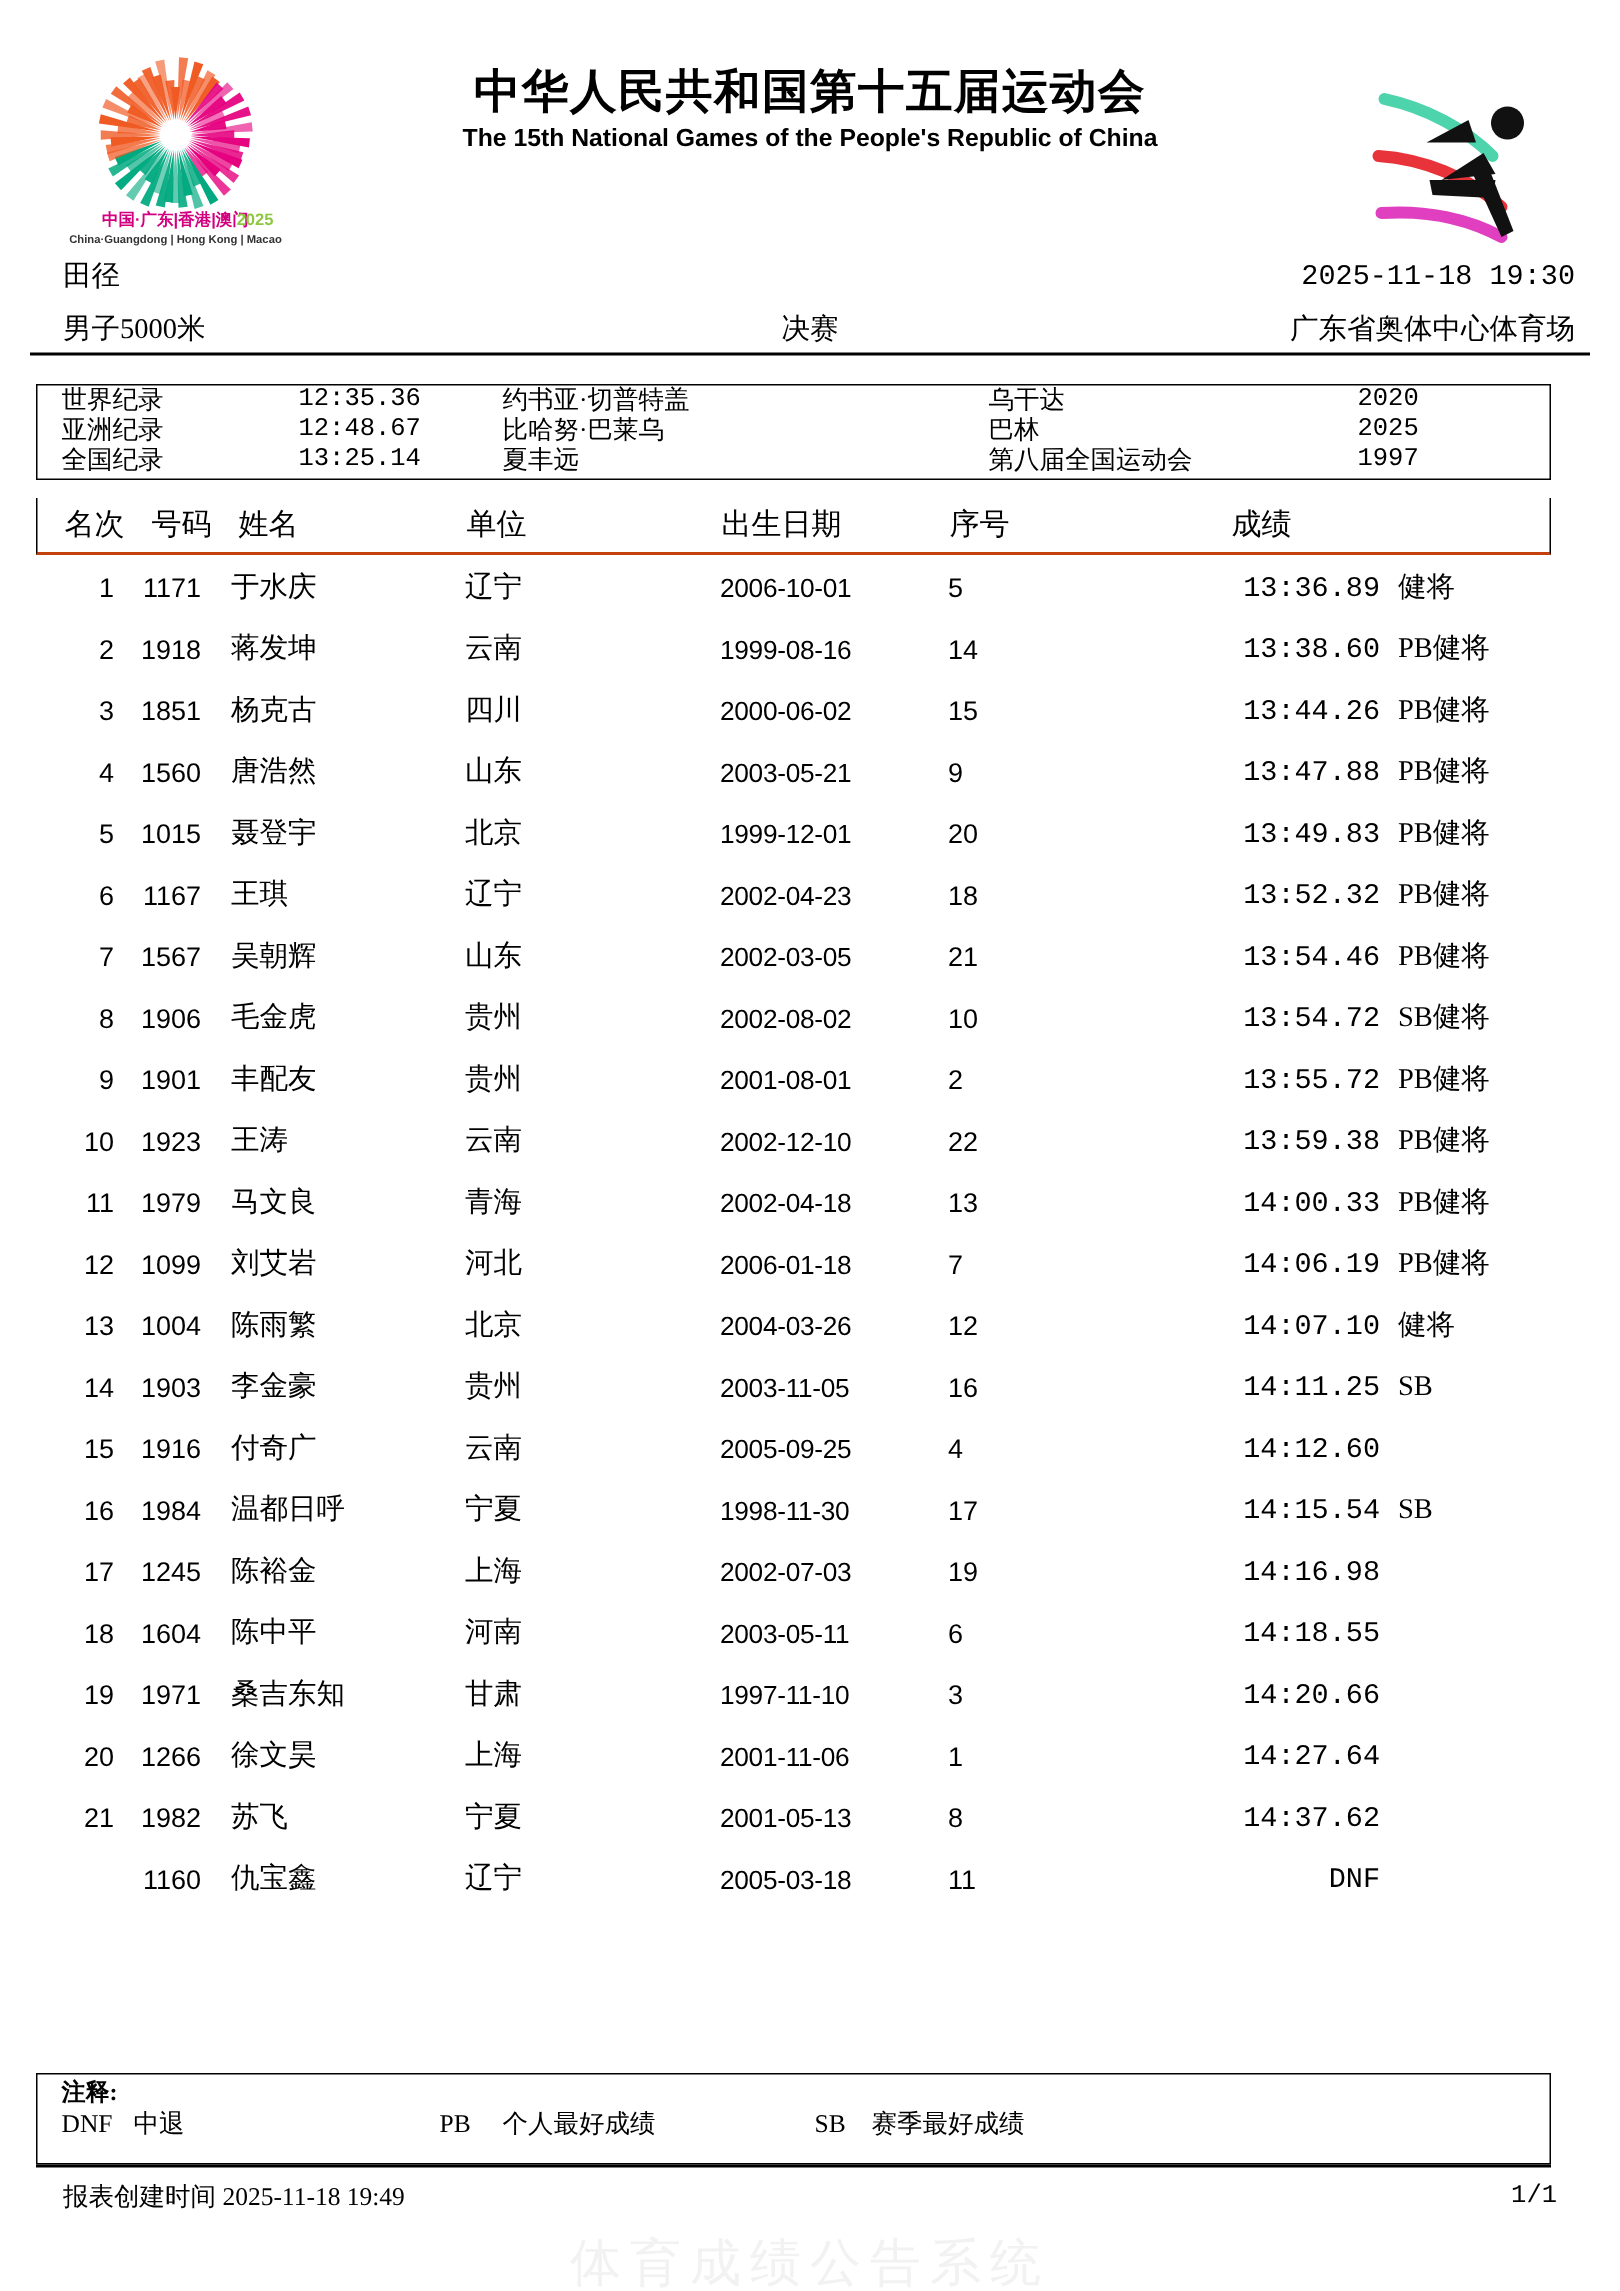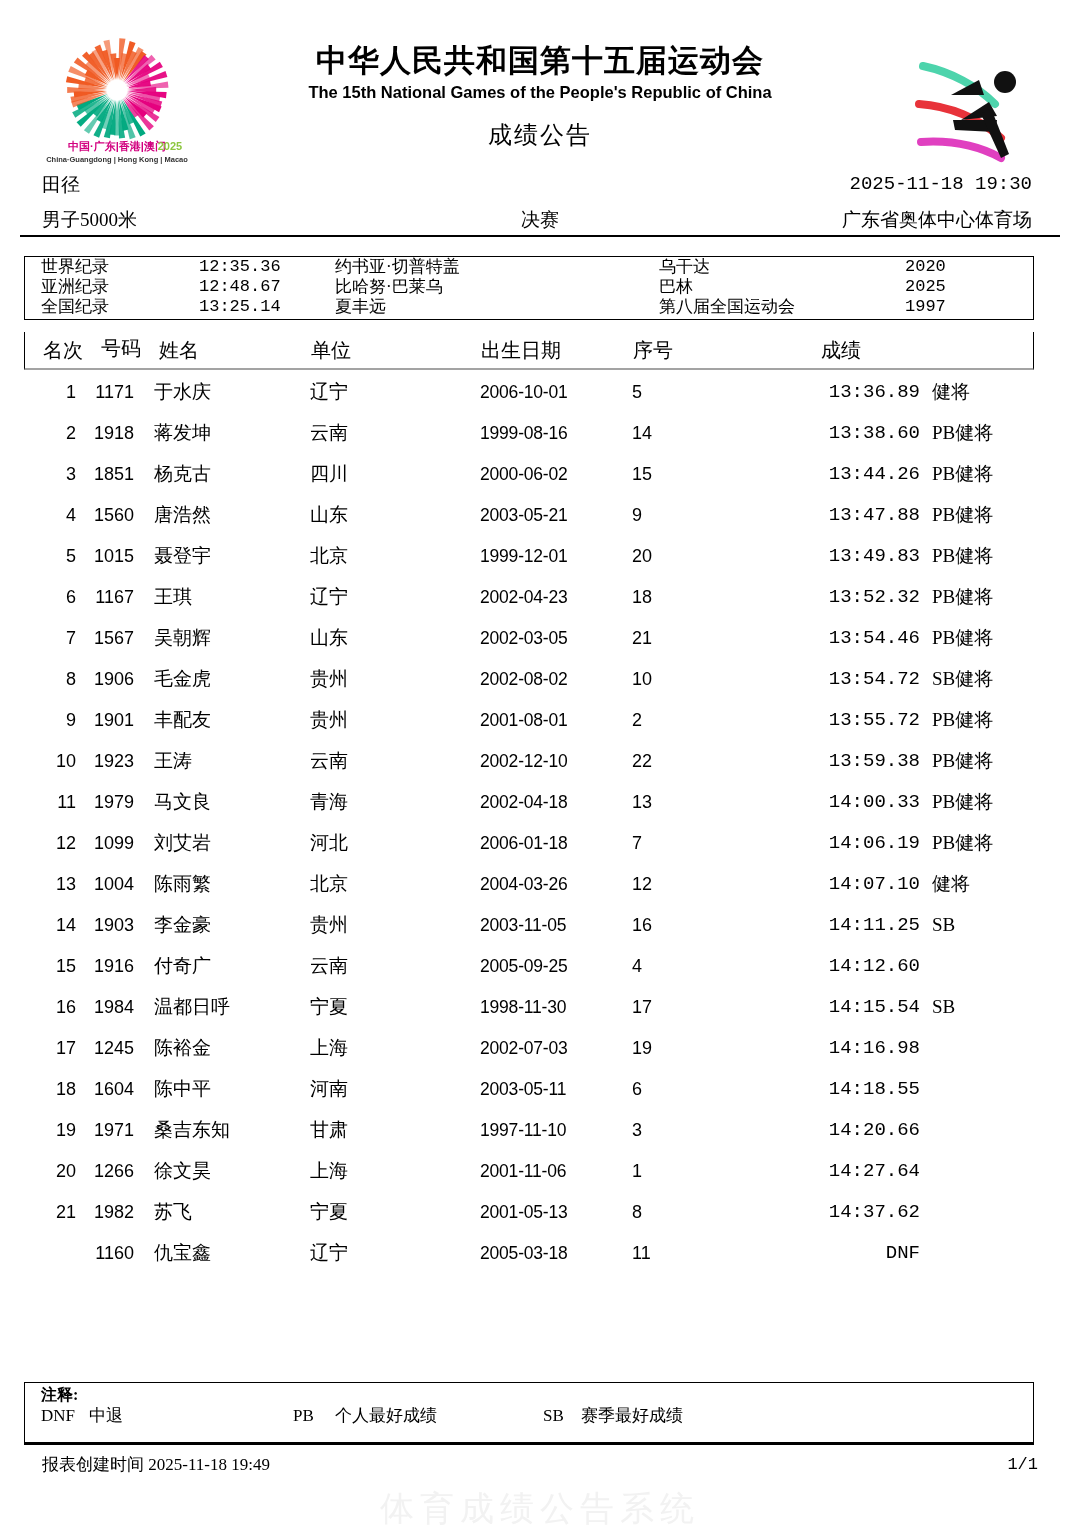--- a/index.html
+++ b/index.html
@@ -28,21 +28,21 @@
     font-family:"Liberation Sans","DejaVu Sans",sans-serif;
     font-size:24px;line-height:30px;margin-top:17px;letter-spacing:2px;
   }
 
   
   .meta{position:relative;height:62px;font-size:19px;line-height:19px;}
   .meta .r1{position:absolute;top:3px;left:0;right:0;height:24px;}
   .meta .r2{position:absolute;top:38px;left:0;right:0;height:24px;}
   .meta .left{position:absolute;left:42px;}
   .meta .center{position:absolute;left:0;width:1080px;text-align:center;}
-  .meta .right{position:absolute;right:48px;text-align:center;}
+  .meta .right{position:absolute;right:30px;text-align:center;}
   .meta .datecell{
     font-family:"Liberation Mono","DejaVu Sans Mono",monospace;
     font-size:19px;letter-spacing:0px;
   }
   .rule-full{position:absolute;left:20px;right:20px;top:235px;border-top:2px solid #000;}
 
   
   .records{
     position:absolute;left:24px;top:256px;width:1010px;height:64px;
     border:1.5px solid #000;
@@ -52,41 +52,41 @@
   .rec-row > span{position:absolute;top:0;white-space:nowrap;}
   .rec-label{left:16px;}
   .rec-time{left:174px;font-family:"Liberation Mono","DejaVu Sans Mono",monospace;font-size:17px;}
   .rec-holder{left:310px;}
   .rec-country{left:634px;}
   .rec-year{left:880px;font-family:"Liberation Mono","DejaVu Sans Mono",monospace;font-size:17px;}
 
   
   .thead{
     position:absolute;left:24px;top:332px;width:1010px;height:38px;
-    border-bottom:2px solid #a3a3a3;border-left:1.5px solid #000;border-right:1.5px solid #000;
+    border-bottom:2px solid #c2410c;border-left:1.5px solid #000;border-right:1.5px solid #000;
     box-sizing:border-box;
   }
   .thead > span{position:absolute;top:6px;font-size:20px;line-height:24px;white-space:nowrap;}
   .tbody{position:absolute;left:24px;top:372px;width:1010px;}
   .row{position:relative;height:41px;}
   .row > span{position:absolute;top:8px;font-size:19px;line-height:24px;white-space:nowrap;}
 
   
   .c-rank   {left:0;   width:52px;  text-align:right;}
   .c-bib    {left:62px;width:48px;  text-align:right;}
   .c-name   {left:130px;}
   .c-unit   {left:286px;text-align:center;}
   .c-dob    {left:456px;}
   .c-seq    {left:608px;}
   .c-result {left:700px;width:196px;text-align:right;
              font-family:"Liberation Mono","DejaVu Sans Mono",monospace;}
   .c-note   {left:908px;}
 
   .thead .c-rank{text-align:left;left:18px;width:auto;}
-  .thead .c-bib{text-align:left;left:76px;width:auto;font-family:Liberation Mono, monospace;}
+  .thead .c-bib{text-align:left;left:76px;width:auto;}
   .thead .c-name{left:134px;}
   .thead .c-unit{left:286px;}
   .thead .c-dob{left:456px;}
   .thead .c-seq{left:608px;}
   .thead .c-result{left:796px;width:auto;text-align:left;
                    font-family:"Liberation Serif","DejaVu Serif",serif;}
 
   .row .c-rank, .row .c-bib, .row .c-seq, .row .c-dob{
     font-family:"Liberation Sans","DejaVu Sans",sans-serif;font-size:18px;
   }
@@ -189,21 +189,20 @@
         </g>
       <text x="75" y="122" text-anchor="middle" font-family="Liberation Sans, sans-serif" font-size="11" font-weight="bold" fill="#D2007F">中国·广东|香港|澳门</text>
       <text x="128" y="122" text-anchor="middle" font-family="Liberation Sans, sans-serif" font-size="11" font-weight="bold" fill="#8DC63F">2025</text>
       <text x="75" y="134" text-anchor="middle" font-family="Liberation Sans, sans-serif" font-size="7.5" font-weight="bold" fill="#333">China·Guangdong | Hong Kong | Macao</text>
     </svg>
   </div>
 
   <div class="title-block">
     <div class="title-cn">中华人民共和国第十五届运动会</div>
     <div class="title-en">The 15th National Games of the People's Republic of China</div>
-    <div class="title-sub">成绩公告</div>
   </div>
 
   <div class="pictogram">
     <svg viewBox="0 0 130 130" width="130" height="130" aria-hidden="true">
       <path d="M18,24 C46,30 72,44 90,62" stroke="#4DD4AC" stroke-width="8" fill="none" stroke-linecap="round"></path>
       <path d="M14,62 C44,64 74,76 96,96" stroke="#E8333A" stroke-width="8" fill="none" stroke-linecap="round"></path>
       <path d="M16,100 C46,98 74,104 96,116" stroke="#E040C0" stroke-width="8" fill="none" stroke-linecap="round"></path>
       <circle cx="100" cy="40" r="11" fill="#111"></circle>
       <path d="M74,38 L46,53 L79,53 Z" fill="#111"></path>
       <path d="M84,60 L56,78 L92,74 Z" fill="#111"></path>

